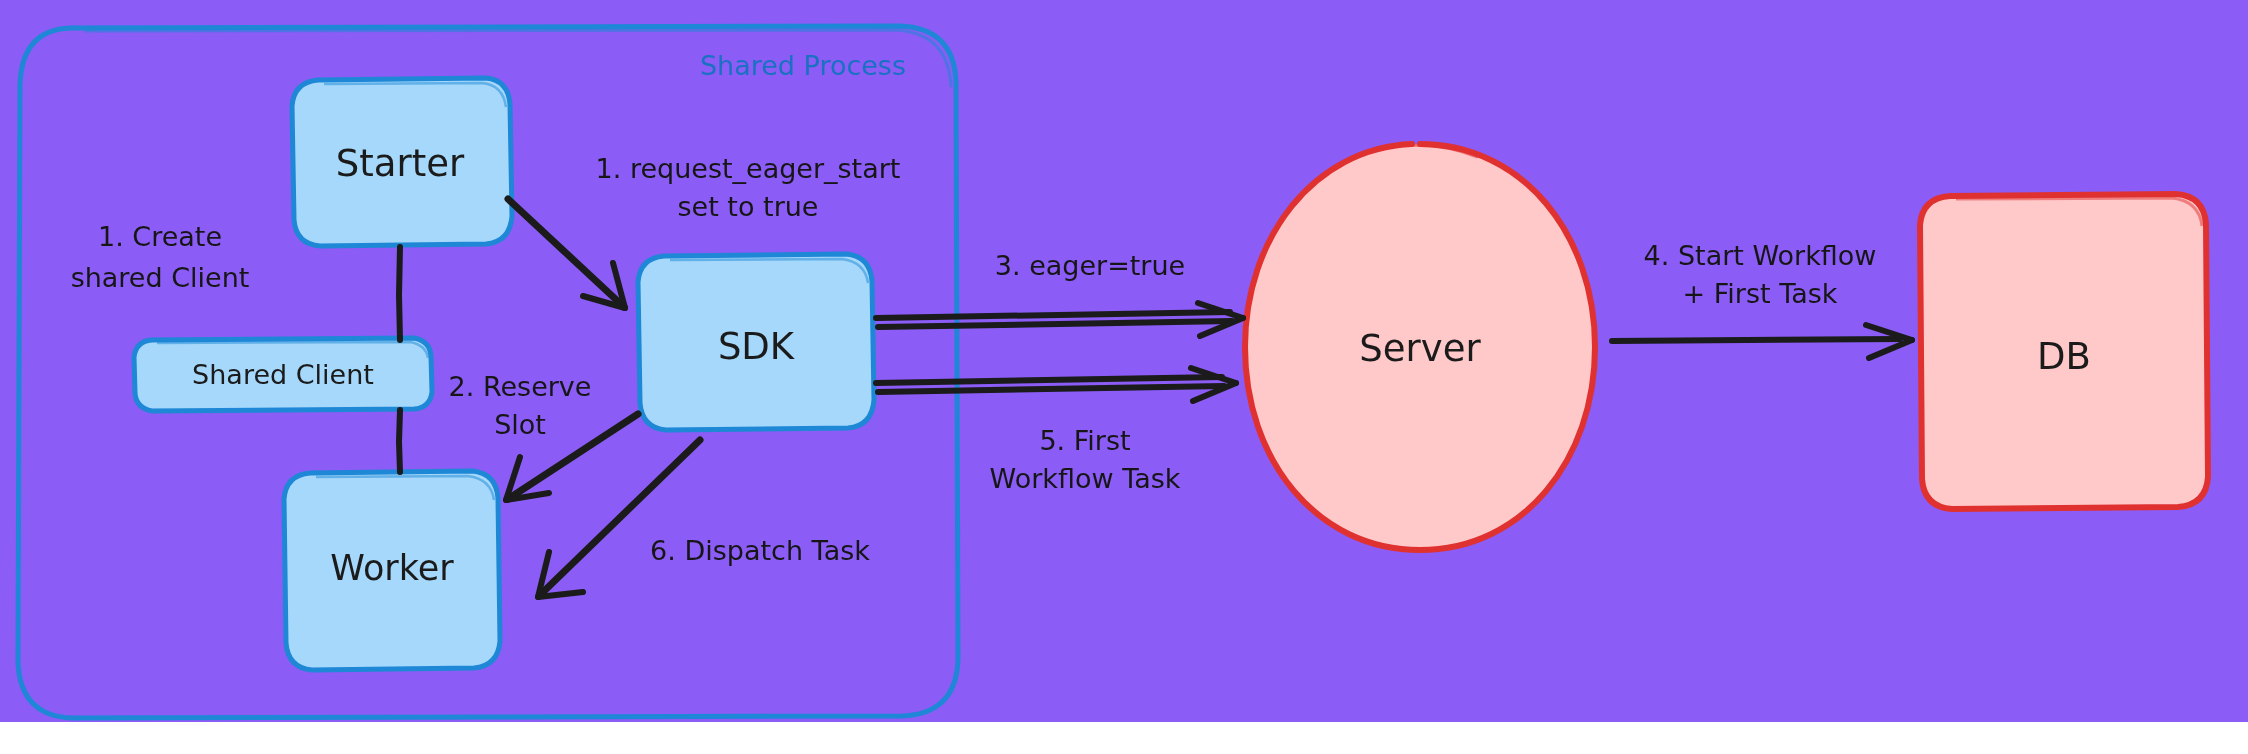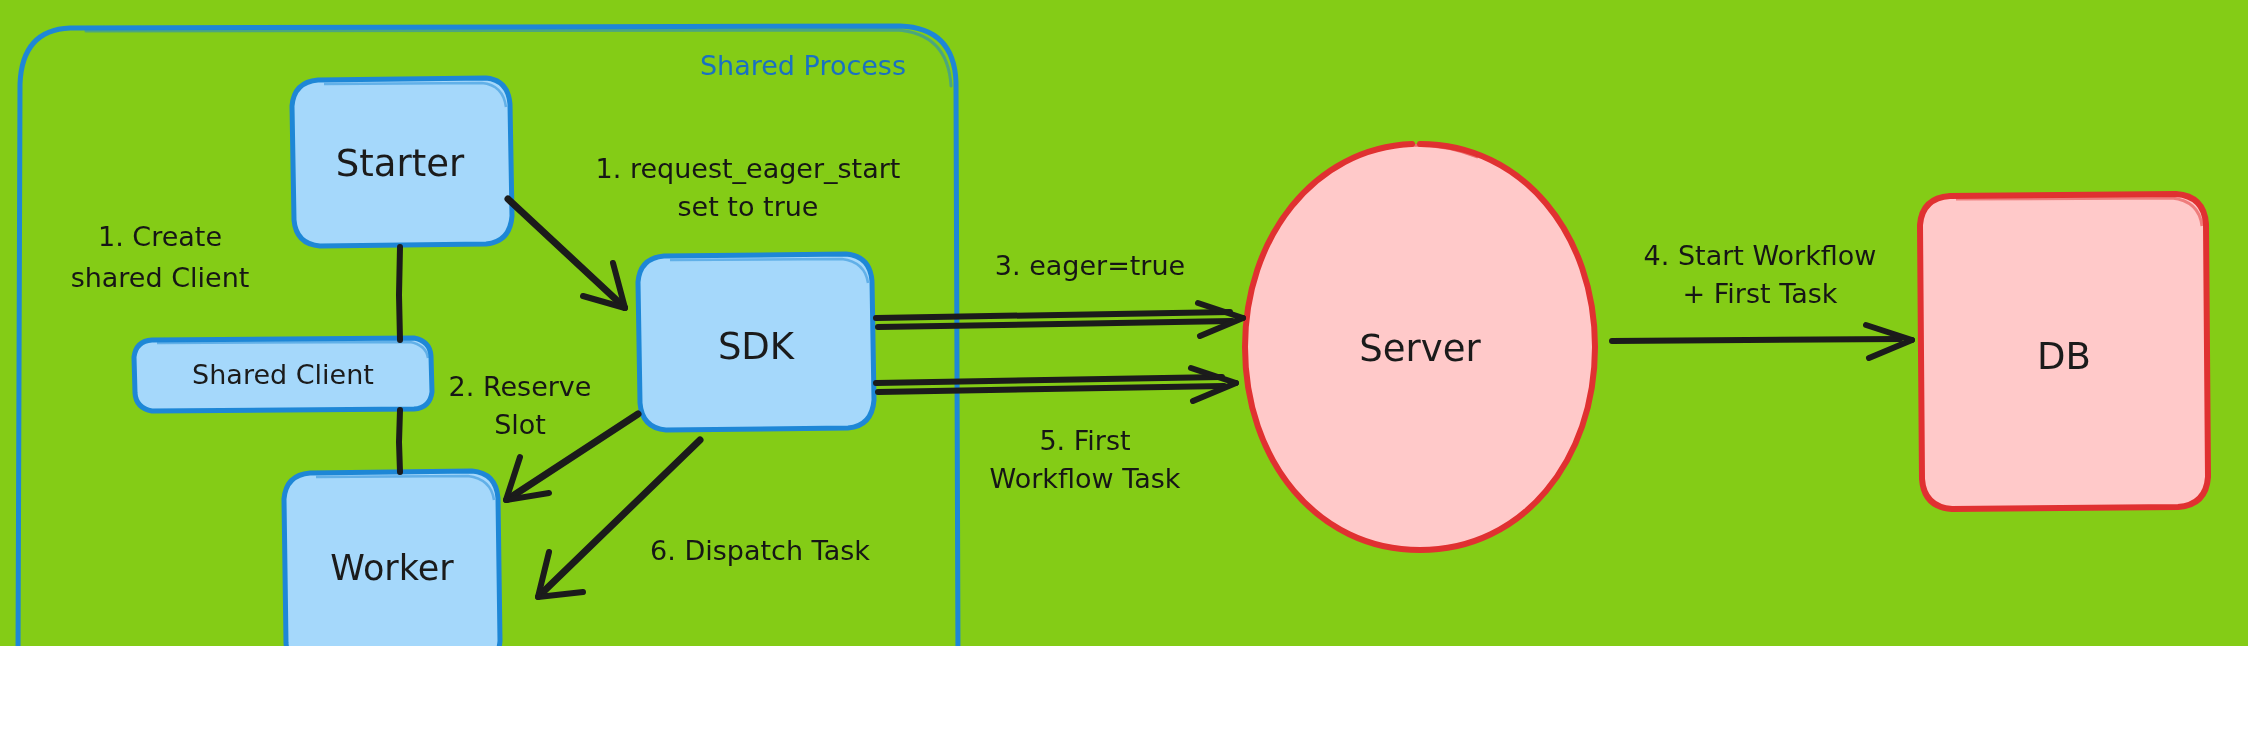--- a/index.html
+++ b/index.html
@@ -6,22 +6,22 @@
     margin: 0;
     padding: 0;
     background: #ffffff;
   }
   body {
     font-family: "DejaVu Sans", sans-serif;
   }
   #canvas {
     position: relative;
     width: 2248px;
-    height: 646px;
-    background: #84cc16;
+    height: 722px;
+    background: #8b5cf6;
     overflow: hidden;
   }
   #diagram-svg {
     position: absolute;
     left: 0;
     top: 0;
     width: 2248px;
     height: 754px;
   }
   .node-label {

